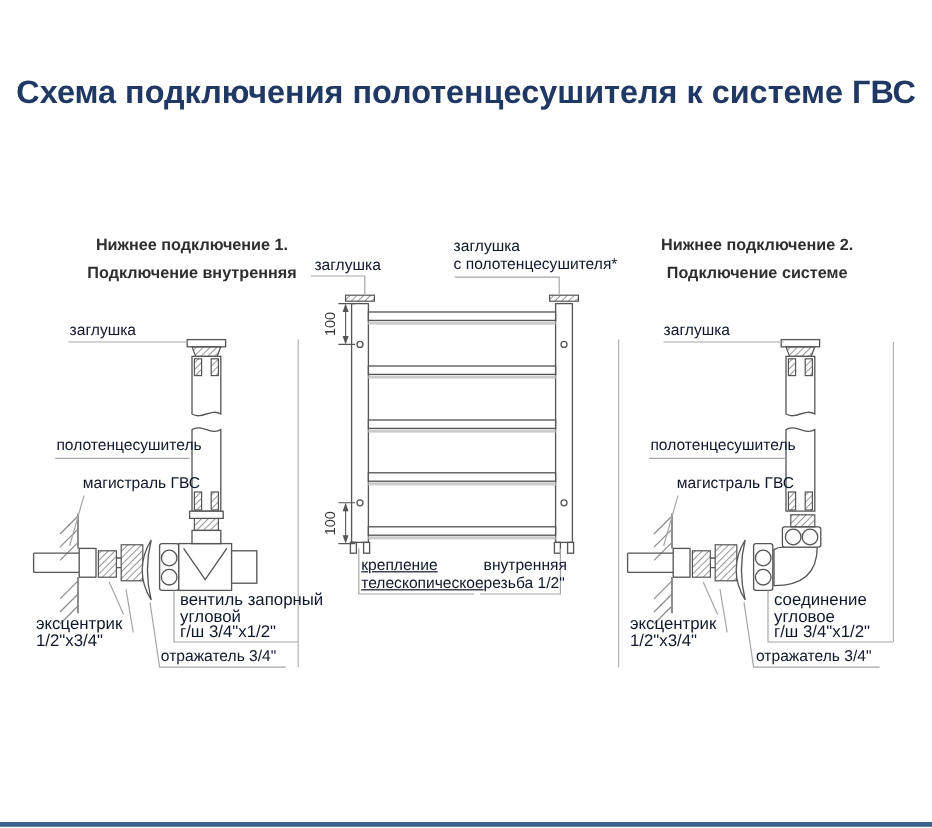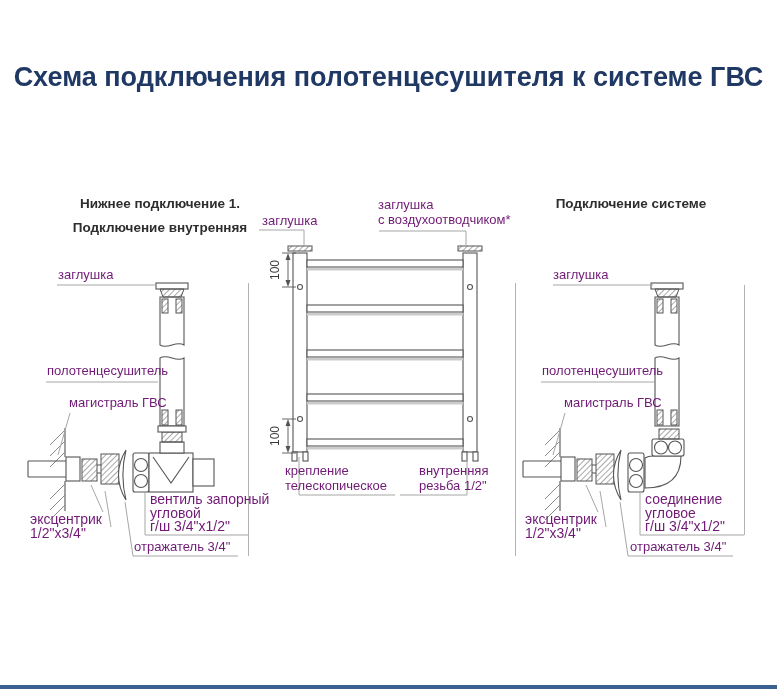--- a/index.html
+++ b/index.html
@@ -3,21 +3,21 @@
 <meta charset="utf-8">
 <style>
   html,body{margin:0;padding:0;background:#fff;}
   #stage{position:relative;width:777px;height:690px;background:#fff;overflow:hidden;
          font-family:"Liberation Sans",sans-serif;padding-left:27px;}
   .title{position:absolute;left:0;top:62px;width:777px;text-align:center;
          font-weight:bold;font-size:27px;color:#1f3864;letter-spacing:0;}
   .hdr{position:absolute;width:244px;text-align:center;font-weight:bold;
        font-size:13.5px;color:#2e2e2e;}
   .hdr div{margin-bottom:9px;}
-  .label{position:absolute;font-size:13px;color:#701a75;white-space:nowrap;line-height:15px;}
+  .label{position:absolute;font-size:13px;color:#0f172a;white-space:nowrap;line-height:15px;}
   .label.small{font-size:14px;line-height:13.5px;}
   svg{position:absolute;left:0;top:0;}
   svg text{font-family:"Liberation Sans",sans-serif;font-size:12px;fill:#3a3a3a;}
   .s{stroke:#555;stroke-width:1.1;fill:#fff;}
   .sn{stroke:#555;stroke-width:1.1;fill:none;}
   .th{fill:url(#thread);stroke:#555;stroke-width:1;}
   .ld{stroke:#a6a6a6;stroke-width:1;fill:none;}
   .dim{stroke:#555;stroke-width:0.9;fill:none;}
   .dimf{fill:#555;stroke:none;}
   .graybar{fill:#cbcbcb;stroke:none;}
@@ -29,20 +29,21 @@
 
 <div id="stage">
 
   <div class="title">Схема подключения полотенцесушителя к системе ГВС</div>
 
   <div class="hdr" style="left:38px;top:196px;">
     <div>Нижнее подключение 1.</div>
     <div>Подключение внутренняя</div>
   </div>
   <div class="hdr" style="left:509px;top:196px;">
+    <div>Нижнее подключение 2.</div>
     <div>Подключение системе</div>
   </div>
 
   <svg width="777" height="690" viewBox="0 0 777 690">
     <defs>
       <pattern id="thread" patternUnits="userSpaceOnUse" width="4" height="4" patternTransform="rotate(45)">
         <line x1="0" y1="0" x2="0" y2="4" stroke="#6e6e6e" stroke-width="1.2"></line>
       </pattern>
 
       <g id="wall-assembly">
@@ -181,27 +182,27 @@
   </div>
   <div class="label small" style="left:30px;top:513px;">
     <div>эксцентрик</div>
     <div>1/2"x3/4"</div>
   </div>
   <div class="label" style="left:134px;top:539px;">отражатель 3/4"</div>
 
   <div class="label" style="left:262px;top:213px;">заглушка</div>
   <div class="label" style="left:378px;top:197px;">
     <div>заглушка</div>
-    <div>с воздухоотводчиком*</div>
-  </div>
-  <div class="label" style="left:285px;top:463px;">
+    <div>с полотенцесушителя*</div>
+  </div>
+  <div class="label" style="left:301px;top:463px;text-decoration:underline;">
     <div>крепление</div>
     <div>телескопическое</div>
   </div>
-  <div class="label" style="left:403px;top:463px;margin-left:16px;">
+  <div class="label" style="left:403px;top:463px;">
     <div>внутренняя</div>
     <div>резьба 1/2"</div>
   </div>
 
   <div class="label" style="left:553px;top:267px;">заглушка</div>
   <div class="label" style="left:542px;top:363px;">полотенцесушитель</div>
   <div class="label" style="left:564px;top:395px;">магистраль ГВС</div>
   <div class="label small" style="left:645px;top:493px;">
     <div>соединение</div>
     <div>угловое</div>

